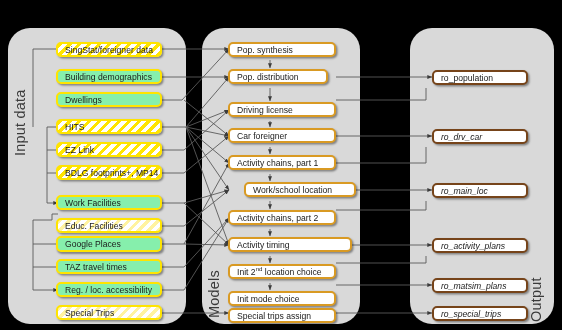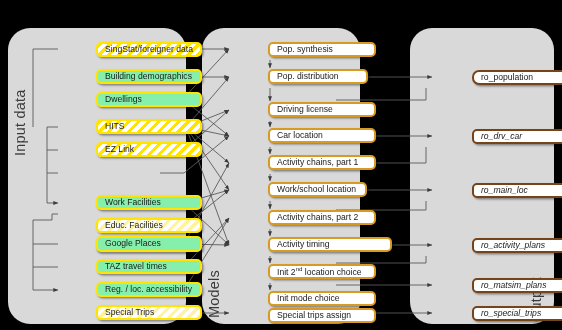--- a/index.html
+++ b/index.html
@@ -46,30 +46,29 @@
     position: absolute;
     left: 0; top: 0;
     width: 562px; height: 330px;
     pointer-events: none;
   }
 
   
   .node {
     position: absolute;
     display: flex;
-    align-items: flex-start;
+    align-items: center;
     font-size: 8.6px;
     color: #1a1a1a;
     padding-left: 7px;
     border-radius: 5px;
     white-space: nowrap;
     overflow: hidden;
     box-shadow: 1.5px 1.5px 2px rgba(0,0,0,0.4);
     background: #ffffff;
-    margin-left: 40px;
   }
 
   
   .node.input {
     border: 2.2px solid #ffe400;
     background: #86efac;
   }
   
   .node.input.hatch-strong {
     background:
@@ -197,20 +196,23 @@
     </div>
   <div class="node input" style="left:56px;  top:92px;  width:106px; height:15px;">
       <span>Dwellings</span>
     </div>
   <div class="node input hatch-strong" style="left:56px;  top:142px; width:106px; height:15px;">
       <span>EZ Link</span>
     </div>
   <div class="node input hatch-strong" style="left:56px;  top:119px; width:106px; height:15px;">
       <span>HITS</span>
     </div>
+  <div class="node input hatch-strong" style="left:56px;  top:165px; width:106px; height:15px;">
+      <span>BDLG footprints+, MP14</span>
+    </div>
   <div class="node input" style="left:56px;  top:195px; width:106px; height:15px;">
       <span>Work Facilities</span>
     </div>
   <div class="node input hatch-soft" style="left:56px;  top:218px; width:106px; height:15px;">
       <span>Educ. Facilities</span>
     </div>
   <div class="node input" style="left:56px;  top:236px; width:106px; height:16px;">
       <span>Google Places</span>
     </div>
   <div class="node input" style="left:56px;  top:259px; width:106px; height:15px;">
@@ -226,45 +228,45 @@
   <div class="node model" style="left:228px; top:42px;  width:108px; height:15px;">
       <span>Pop. synthesis</span>
     </div>
   <div class="node model" style="left:228px; top:69px;  width:100px; height:15px;">
       <span>Pop. distribution</span>
     </div>
   <div class="node model" style="left:228px; top:102px; width:108px; height:15px;">
       <span>Driving license</span>
     </div>
   <div class="node model" style="left:228px; top:128px; width:108px; height:15px;">
-      <span>Car location</span>
+      <span>Car foreigner</span>
     </div>
   <div class="node model" style="left:228px; top:155px; width:108px; height:15px;">
       <span>Activity chains, part 1</span>
     </div>
-  <div class="node model" style="left:228px; top:182px; width:99px; height:15px;">
+  <div class="node model" style="left:244px; top:182px; width:112px; height:15px;">
       <span>Work/school location</span>
     </div>
   <div class="node model" style="left:228px; top:210px; width:108px; height:15px;">
       <span>Activity chains, part 2</span>
     </div>
   <div class="node model" style="left:228px; top:237px; width:124px; height:15px;">
       <span>Activity timing</span>
     </div>
   <div class="node model" style="left:228px; top:264px; width:108px; height:15px;">
       <span><span>Init 2</span><span class="sup">nd</span><span> location choice</span></span>
     </div>
   <div class="node model" style="left:228px; top:291px; width:108px; height:15px;">
       <span>Init mode choice</span>
     </div>
   <div class="node model" style="left:228px; top:308px; width:108px; height:15px;">
       <span>Special trips assign</span>
     </div>
 
-  <div class="node output upright" style="left:432px; top:70px;  width:96px; height:15px;border-radius:7px;">
+  <div class="node output upright" style="left:432px; top:70px;  width:96px; height:15px;">
       <span>ro_population</span>
     </div>
   <div class="node output" style="left:432px; top:129px; width:96px; height:15px;">
       <span>ro_drv_car</span>
     </div>
   <div class="node output" style="left:432px; top:183px; width:96px; height:15px;">
       <span>ro_main_loc</span>
     </div>
   <div class="node output" style="left:432px; top:238px; width:96px; height:15px;">
       <span>ro_activity_plans</span>

